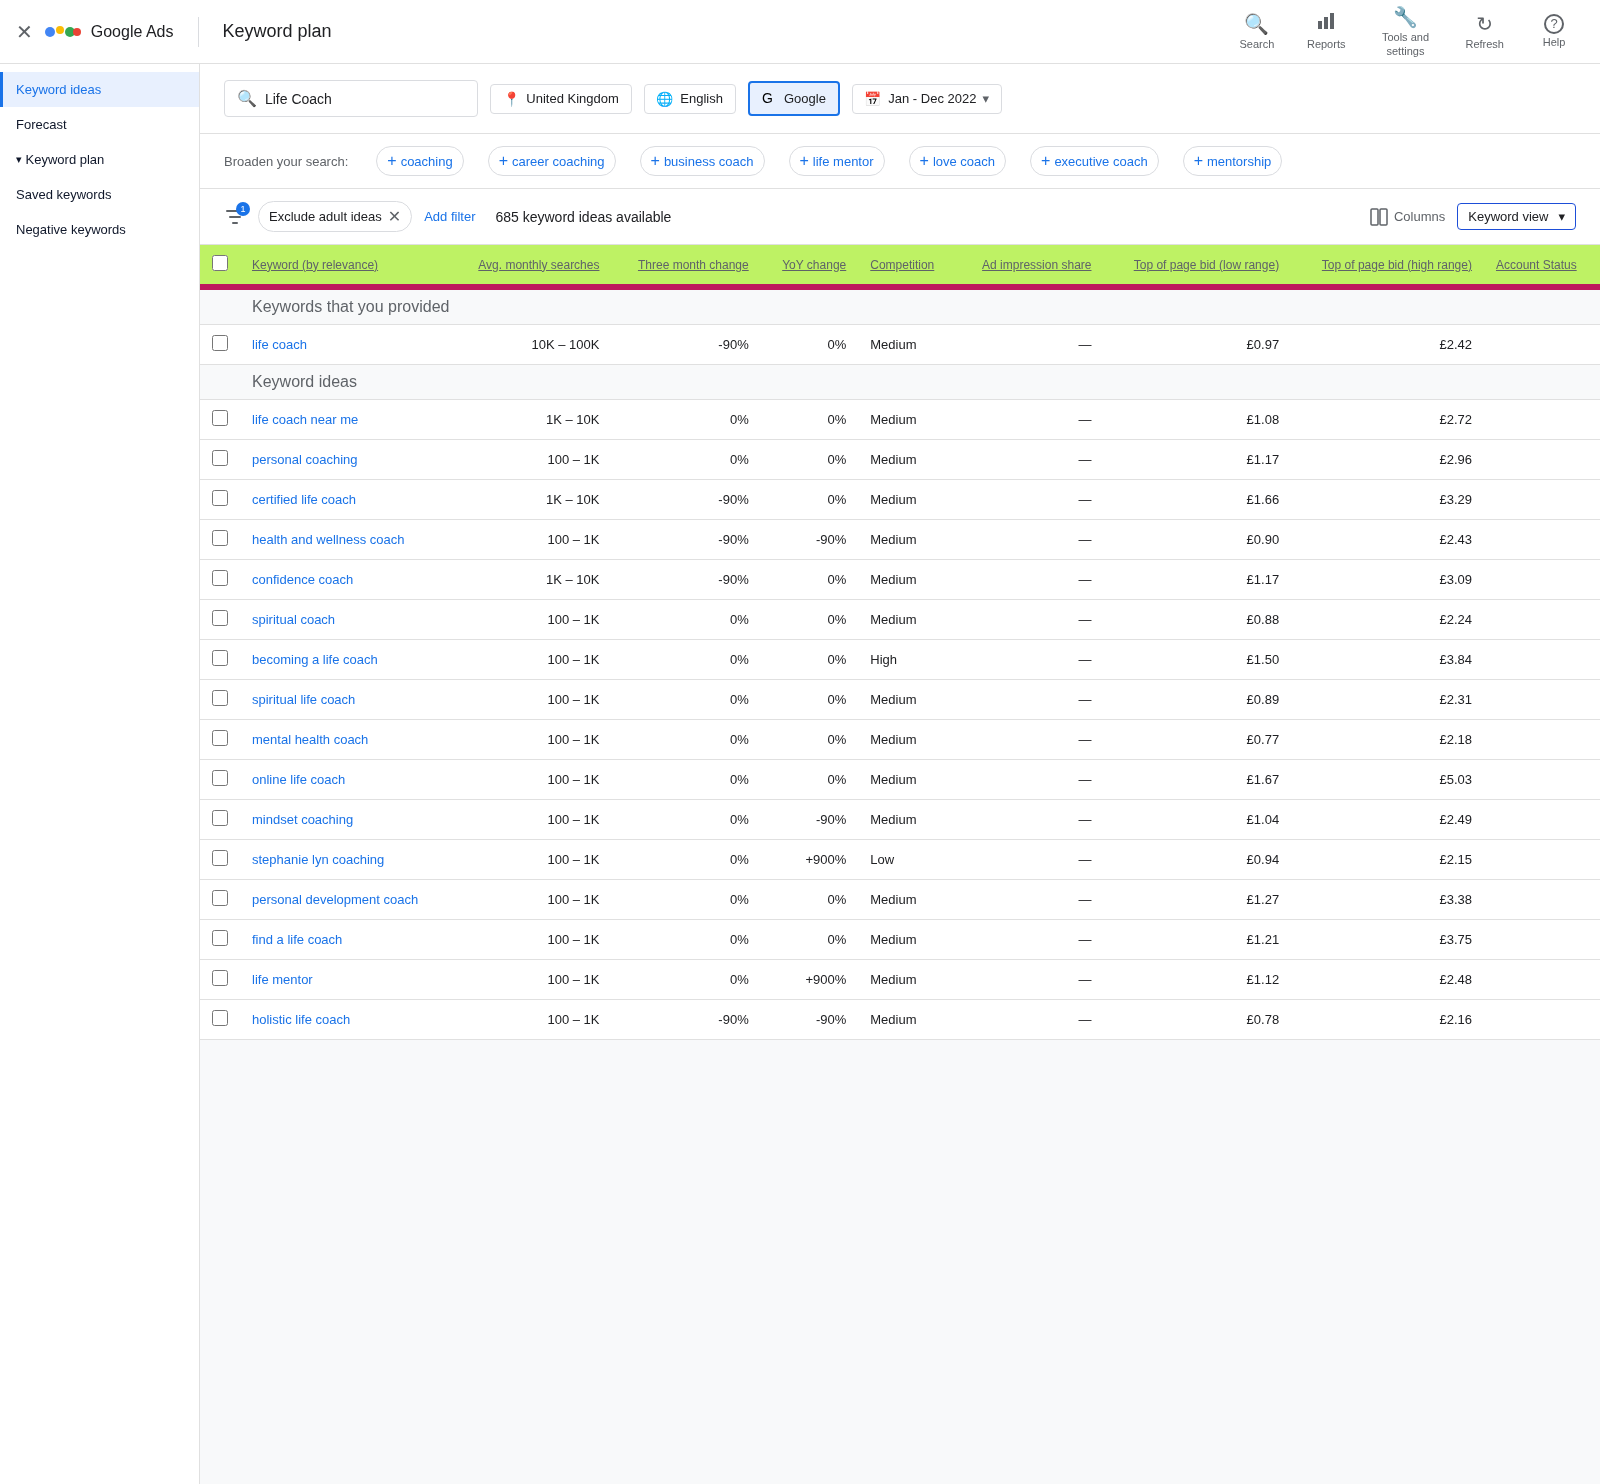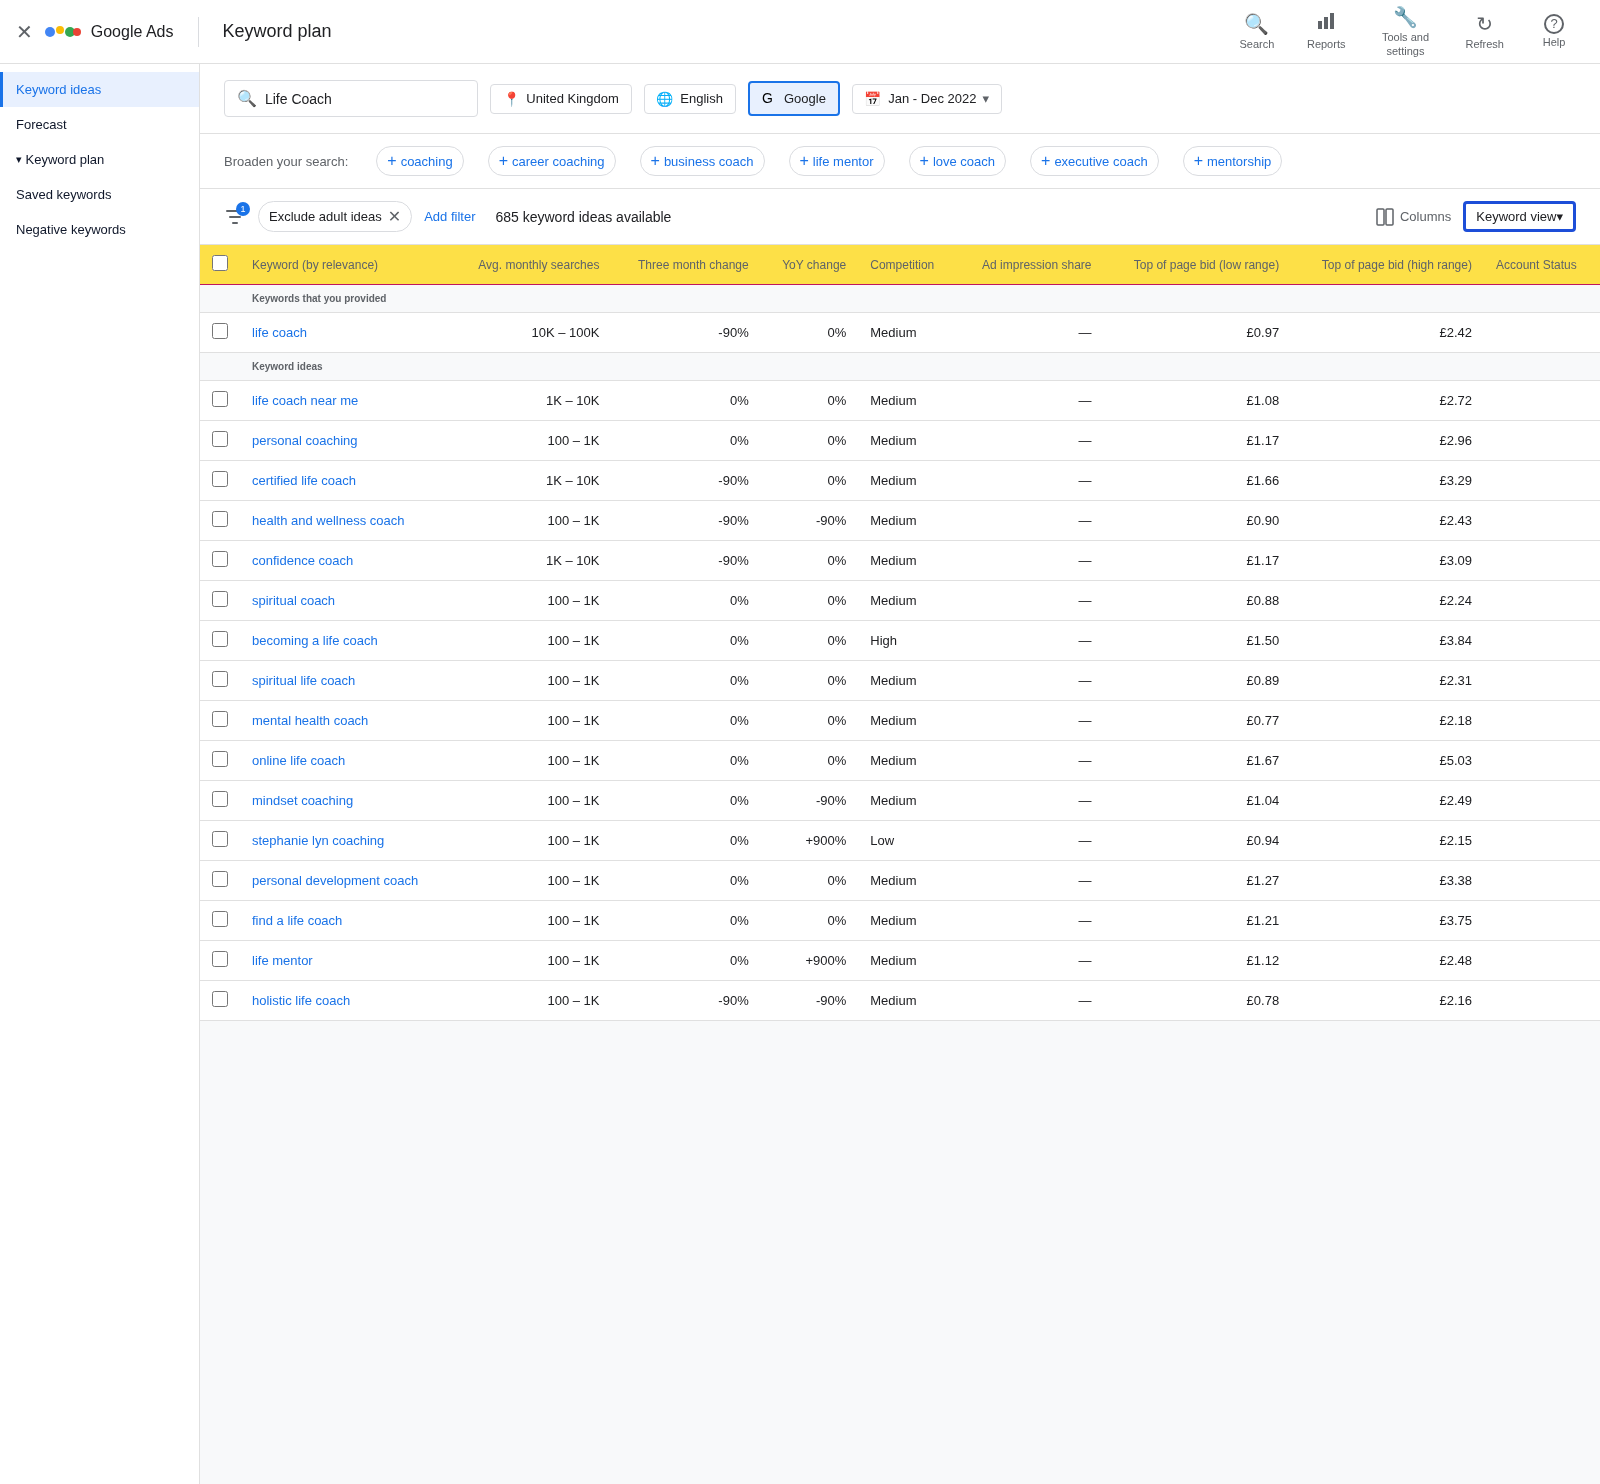--- a/index.html
+++ b/index.html
@@ -282,59 +282,60 @@
       display: flex;
       align-items: center;
       gap: 6px;
       cursor: pointer;
       color: #5f6368;
       font-size: 13px;
     }
     .view-btn {
       display: flex;
       align-items: center;
-      gap: 0;
+      gap: 10px;
       cursor: pointer;
       color: #202124;
       font-size: 13px;
-      border: 3px solid #1d4ed8;
+      border: 1px solid #1d4ed8;
       border-radius: 4px;
       padding: 5px 10px;
     }
 
     
     .keyword-table {
       width: 100%;
       border-collapse: collapse;
     }
     .keyword-table th {
-      background: #fde047;
+      background: #bef264;
       padding: 10px 12px;
       text-align: left;
       font-size: 12px;
       font-weight: 500;
       color: #5f6368;
-      border-bottom: 1px solid #be185d;
+      border-bottom: 6px solid #be185d;
       white-space: nowrap;
       position: sticky;
       top: 0;
+      text-decoration: underline;
     }
     .keyword-table th.numeric { text-align: right; }
     .keyword-table td {
       padding: 10px 12px;
       border-bottom: 1px solid #e0e0e0;
       font-size: 13px;
       color: #202124;
     }
     .keyword-table td.numeric { text-align: right; }
     .section-header td {
       background: #f8f9fa;
-      font-size: 10px;
+      font-size: 16px;
       color: #5f6368;
-      font-weight: 700;
+      font-weight: 400;
       padding: 8px 12px;
     }
     .checkbox-cell { width: 40px; }
     .checkbox { width: 16px; height: 16px; cursor: pointer; }
     .keyword-link { color: #1a73e8; text-decoration: none; }
     .dash { color: #5f6368; }
   </style>
 </head>
 <body>
 

